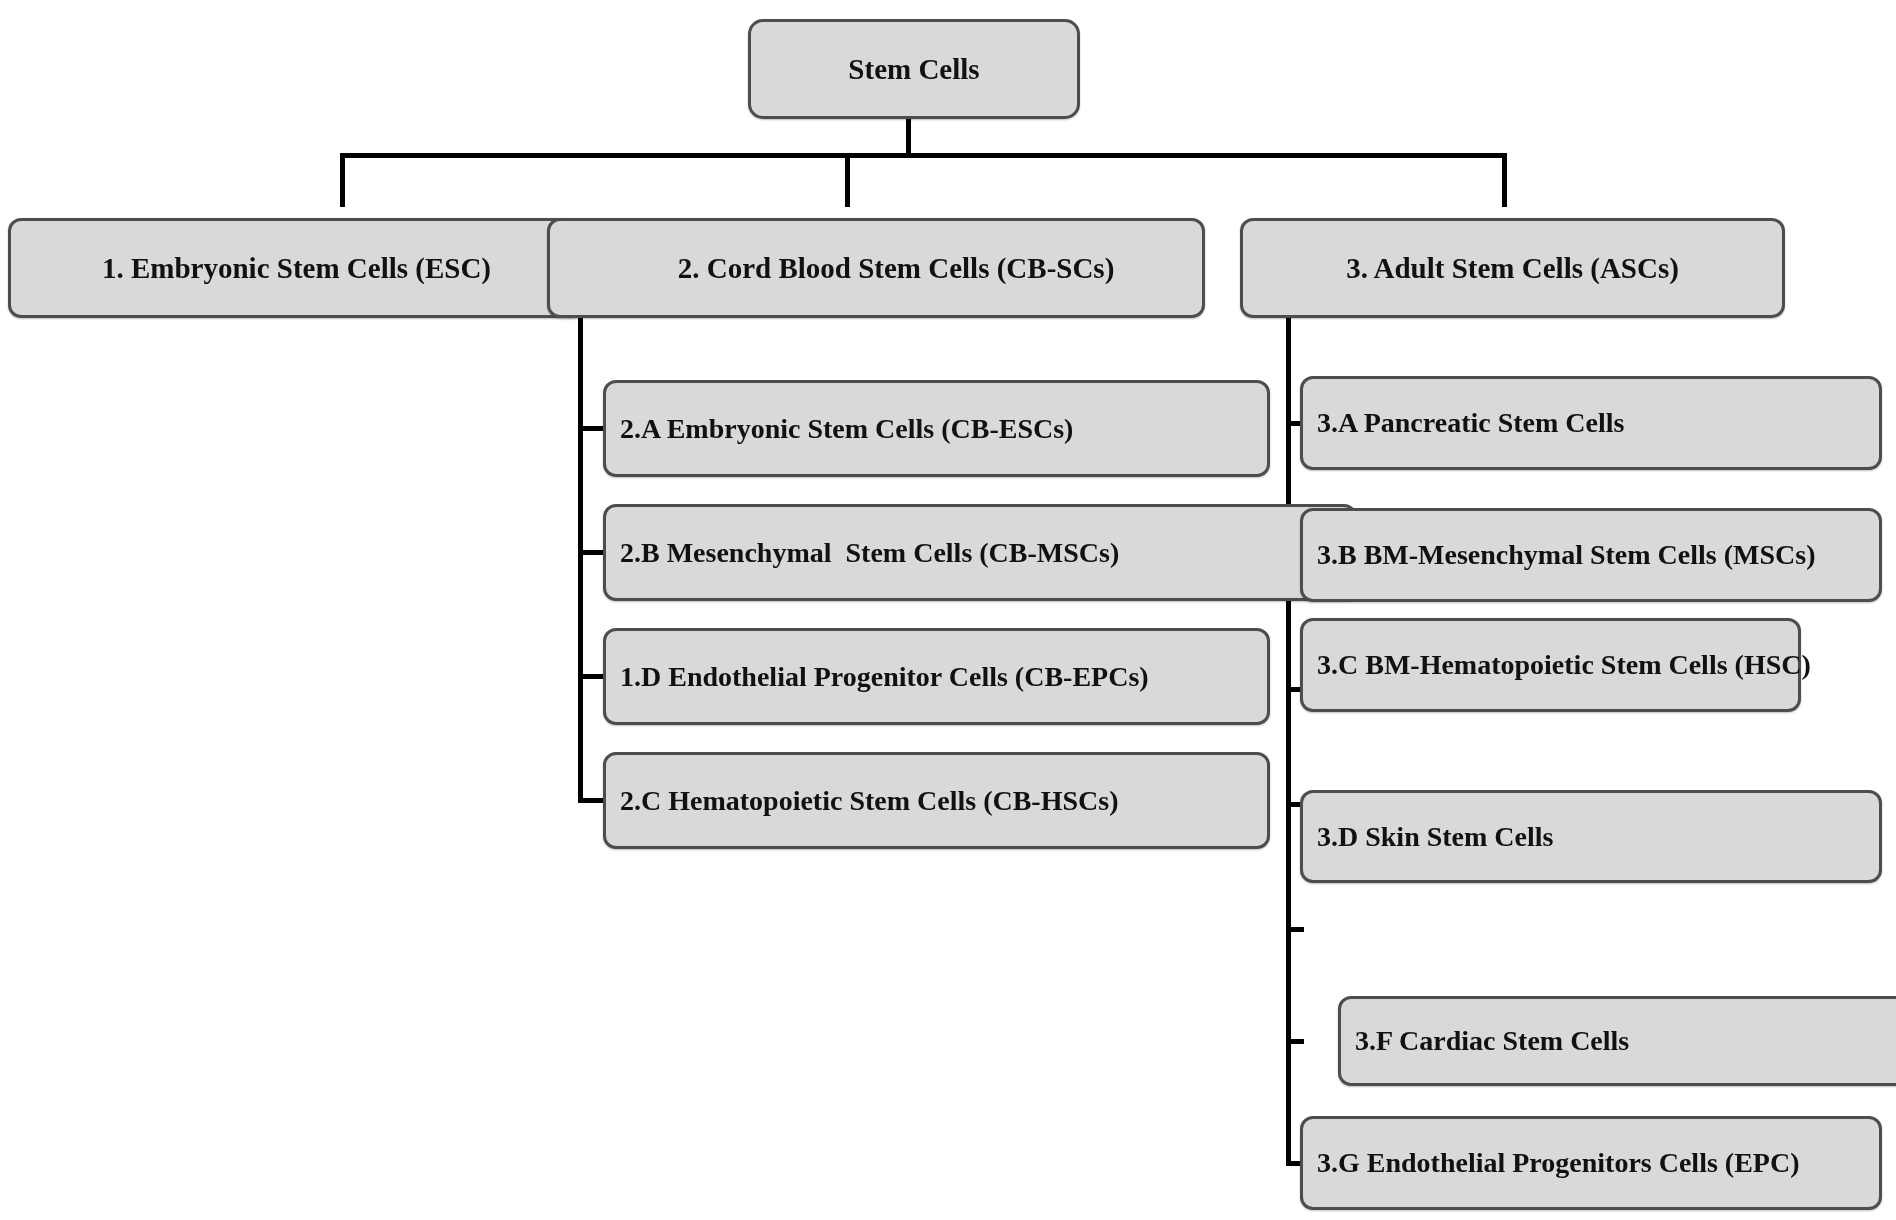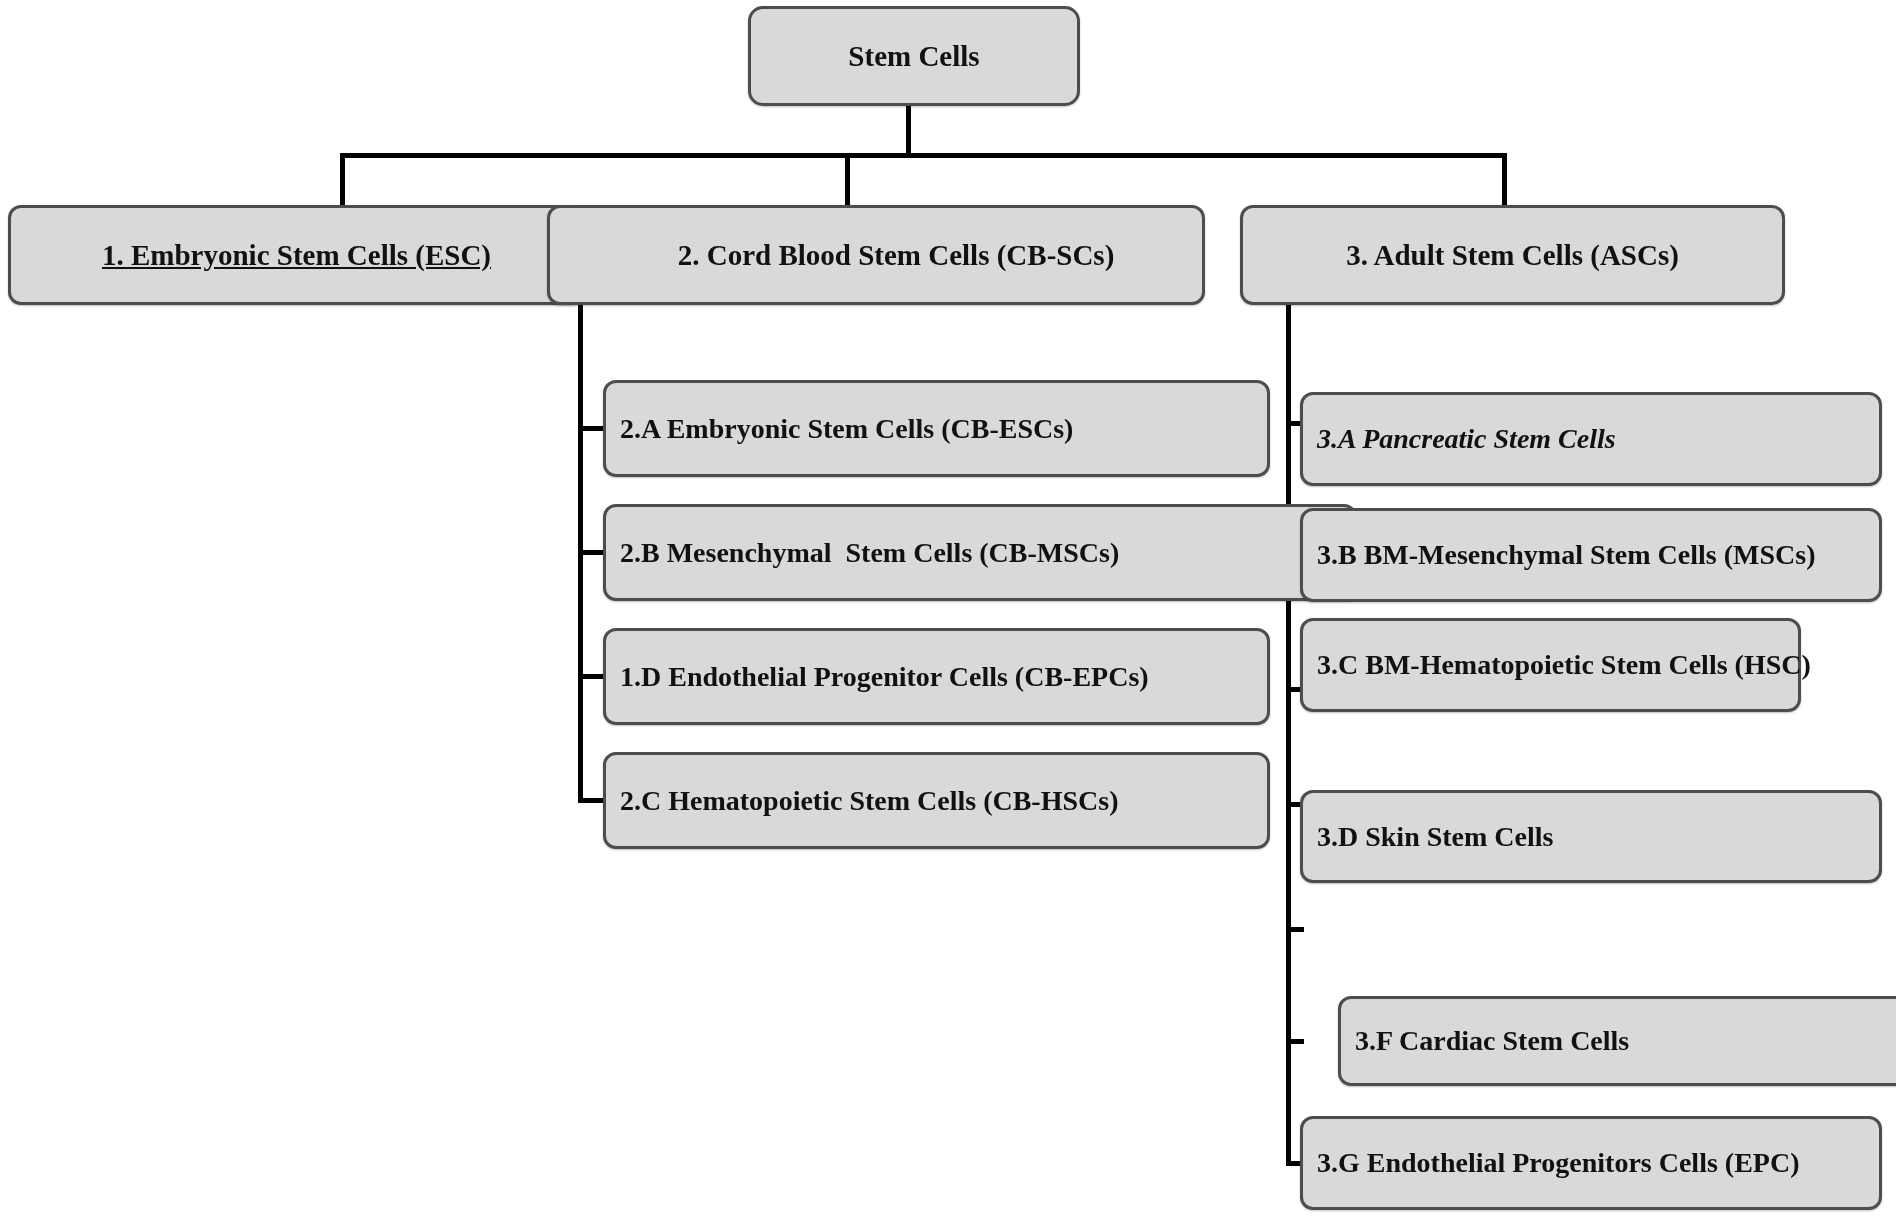--- a/index.html
+++ b/index.html
@@ -25,21 +25,21 @@
     border:3px solid var(--box-border);
     border-radius:13px;
     color:var(--text);
     font-weight:bold;
     font-size:28px;
     display:flex;
     align-items:center;
     white-space:pre;
     box-shadow:0 1px 2px rgba(0,0,0,0.25);
   }
-  .node.center{justify-content:center;text-align:left;}
+  .node.center{justify-content:center;text-align:left;margin-top:13px;}
   .node.left{justify-content:flex-start;text-align:left;padding-left:14px;}
   .node.lvl0,.node.lvl1{font-size:29px;}
   .line{
     position:absolute;
     background:var(--connector);
   }
 </style>
 </head>
 <body>
 
@@ -61,29 +61,29 @@
   <div class="line" style="left:1286px;top:421px;width:18px;height:5px;"></div>
   <div class="line" style="left:1286px;top:553px;width:18px;height:5px;"></div>
   <div class="line" style="left:1286px;top:687px;width:18px;height:5px;"></div>
   <div class="line" style="left:1286px;top:802px;width:18px;height:5px;"></div>
   <div class="line" style="left:1286px;top:927px;width:18px;height:5px;"></div>
   <div class="line" style="left:1286px;top:1039px;width:18px;height:5px;"></div>
   <div class="line" style="left:1286px;top:1161px;width:18px;height:5px;"></div>
 
   <div class="node center lvl0" style="left:748px;top:6px;width:332px;height:100px;border-radius:15px;">Stem Cells</div>
 
-  <div class="node center lvl1" style="left:8px;top:205px;width:577px;height:100px;text-decoration:underline;">1. Embryonic Stem Cells (ESC)</div>
+  <div class="node center lvl1" style="left:8px;top:205px;width:577px;height:100px;">1. Embryonic Stem Cells (ESC)</div>
   <div class="node center lvl1" style="left:547px;top:205px;width:658px;height:100px;padding-left:40px;">2. Cord Blood Stem Cells (CB-SCs)</div>
   <div class="node center lvl1" style="left:1240px;top:205px;width:545px;height:100px;">3. Adult Stem Cells (ASCs)</div>
 
   <div class="node left" style="left:603px;top:380px;width:667px;height:97px;">2.A Embryonic Stem Cells (CB-ESCs)</div>
   <div class="node left" style="left:603px;top:504px;width:754px;height:97px;">2.B Mesenchymal  Stem Cells (CB-MSCs)</div>
   <div class="node left" style="left:603px;top:628px;width:667px;height:97px;">1.D Endothelial Progenitor Cells (CB-EPCs)</div>
   <div class="node left" style="left:603px;top:752px;width:667px;height:97px;">2.C Hematopoietic Stem Cells (CB-HSCs)</div>
 
-  <div class="node left" style="left:1300px;top:392px;width:582px;height:94px;font-style:italic;">3.A Pancreatic Stem Cells</div>
+  <div class="node left" style="left:1300px;top:376px;width:582px;height:94px;">3.A Pancreatic Stem Cells</div>
   <div class="node left" style="left:1300px;top:508px;width:582px;height:94px;">3.B BM-Mesenchymal Stem Cells (MSCs)</div>
   <div class="node left" style="left:1300px;top:618px;width:501px;height:94px;">3.C BM-Hematopoietic Stem Cells (HSC)</div>
   <div class="node left" style="left:1300px;top:758px;width:582px;height:93px;margin-top:32px;">3.D Skin Stem Cells</div>
   <div class="node left" style="left:1300px;top:996px;width:582px;height:90px;margin-left:38px;">3.F Cardiac Stem Cells</div>
   <div class="node left" style="left:1300px;top:1116px;width:582px;height:94px;">3.G Endothelial Progenitors Cells (EPC)</div>
 
 </div>
 
 </body></html>

